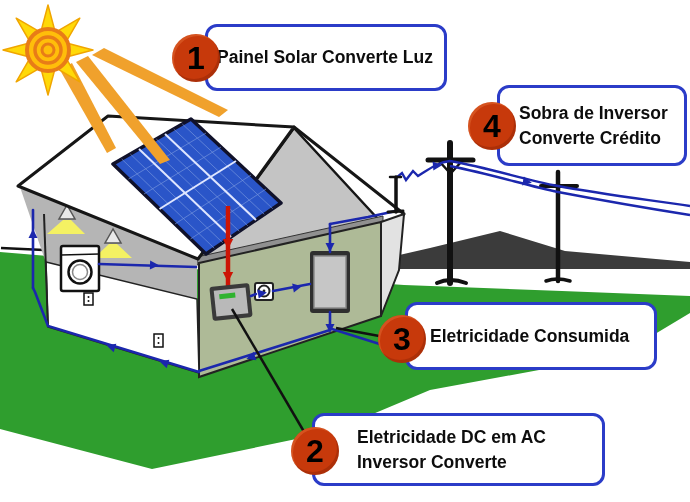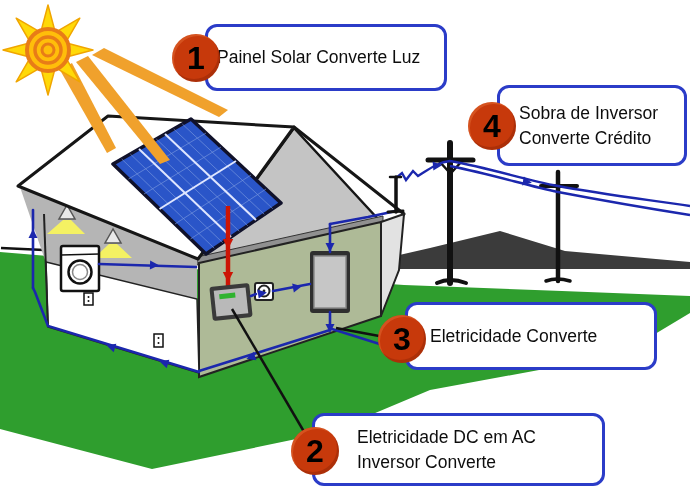--- a/index.html
+++ b/index.html
@@ -1,21 +1,21 @@
 <!DOCTYPE html>
 <html><head>
 <meta charset="utf-8">
 <style>
   html,body{margin:0;padding:0;background:#fff;}
   .stage{position:relative;width:690px;height:502px;background:#ffffff;overflow:hidden;
          font-family:"Liberation Sans",sans-serif;}
   svg.scene{position:absolute;left:0;top:0;}
   .callout{position:absolute;background:#ffffff;border:3px solid #2b3cc8;border-radius:12px;
            box-sizing:border-box;display:flex;flex-direction:column;justify-content:center;}
-  .callout .txt{font-weight:normal;font-size:17.5px;line-height:25px;color:#0d0d0d;white-space:nowrap;}
+  .callout .txt{font-weight:bold;font-size:17.5px;line-height:25px;color:#0d0d0d;white-space:nowrap;}
   .badge{position:absolute;width:48px;height:48px;border-radius:50%;background:#c7390b;
          color:#000;font-size:32px;font-weight:900;display:flex;align-items:center;justify-content:center;
          box-shadow:inset -2px -3px 0 rgba(90,20,0,.25), inset 2px 2px 0 rgba(255,160,90,.25);}
   #c1{left:205px;top:24px;width:242px;height:67px;padding-left:9px;}
   #c1 .badge{left:-36px;top:7px;}
   #c2{left:312px;top:413px;width:293px;height:73px;padding-left:42px;}
   #c2 .badge{left:-24px;top:11px;}
   #c3{left:405px;top:302px;width:252px;height:68px;padding-left:22px;}
   #c3 .badge{left:-30px;top:10px;}
   #c4{left:497px;top:85px;width:190px;height:81px;padding-left:19px;}
@@ -207,21 +207,21 @@
 </div>
 
 <div class="callout" id="c2">
   <div class="badge">2</div>
   <span class="txt">Eletricidade DC em AC</span>
   <span class="txt">Inversor Converte</span>
 </div>
 
 <div class="callout" id="c3">
   <div class="badge">3</div>
-  <span class="txt">Eletricidade Converte</span>
+  <span class="txt">Eletricidade Consumida</span>
 </div>
 
 <div class="callout" id="c4">
   <div class="badge">4</div>
   <span class="txt">Sobra de Inversor</span>
   <span class="txt">Converte Crédito</span>
 </div>
 
 </div>
 

